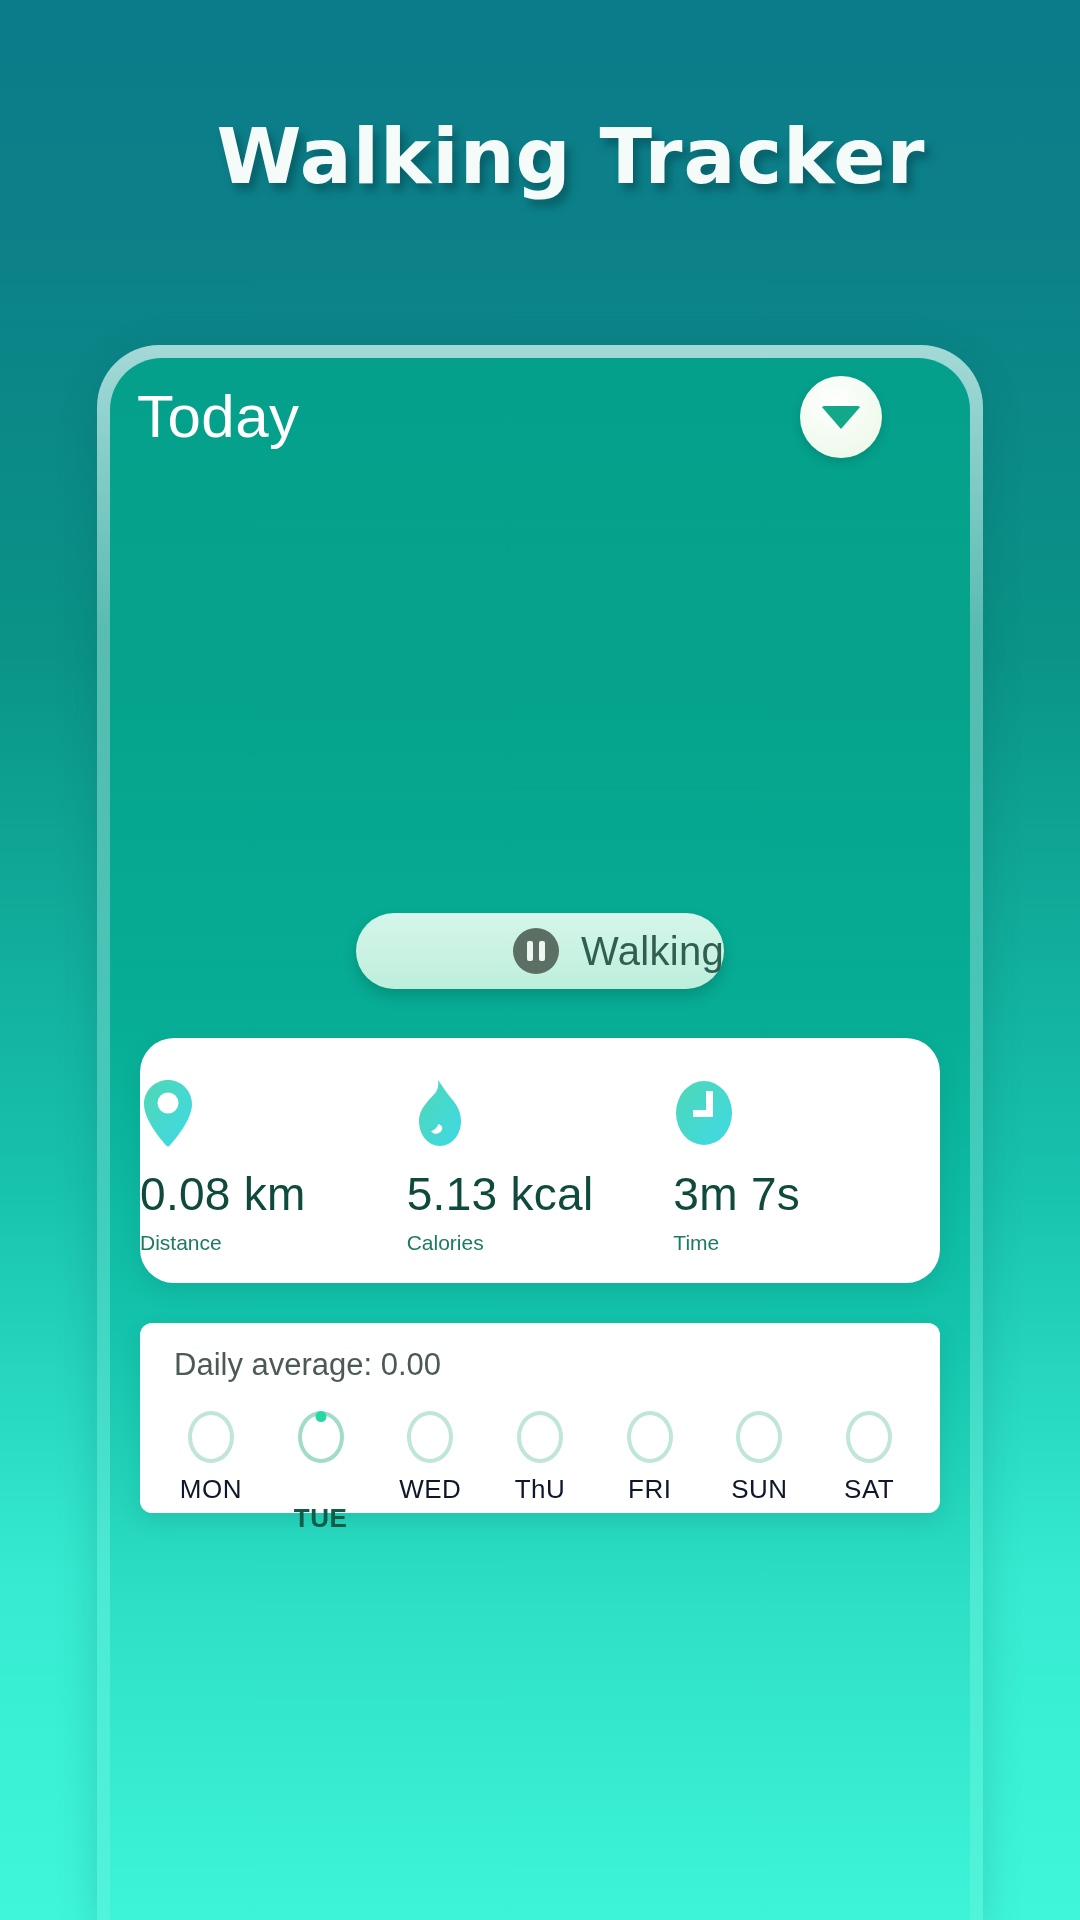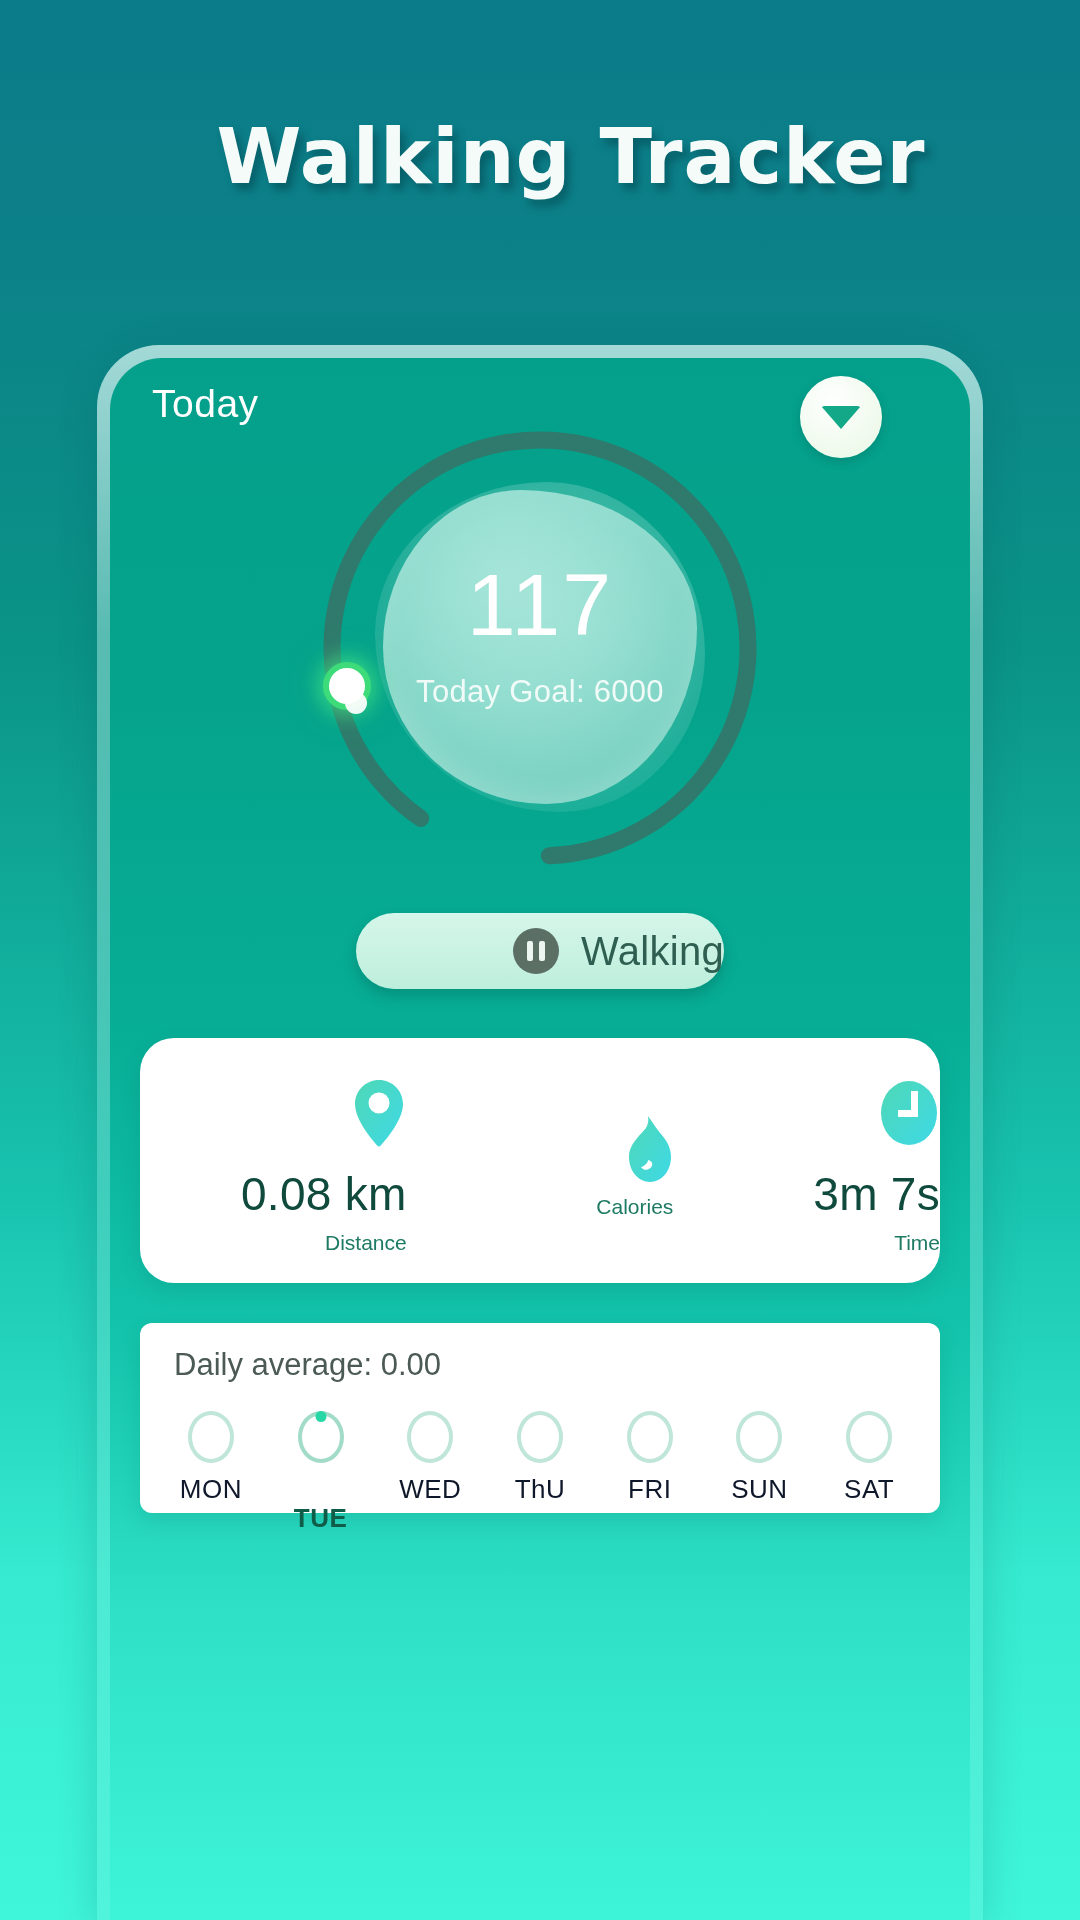--- a/index.html
+++ b/index.html
@@ -41,22 +41,22 @@
     background:linear-gradient(180deg,
        #04a08b 0%, #05a38c 22%, #07ad95 42%, #13c3ab 62%, #2ee0c6 80%, #3df4d9 100%);
     overflow:hidden;
   }
 
   
   .screen-header{
     position:absolute;left:0;top:0;width:860px;height:112px;
   }
   .today-label{
-    position:absolute;left:42px;top:24px;
-    font-size:39px;color:#ffffff;letter-spacing:.5px;
+    position:absolute;left:27px;top:24px;
+    font-size:60px;color:#ffffff;letter-spacing:.5px;
     font-family:"Liberation Sans", sans-serif;
   }
   .dropdown-btn{
     position:absolute;left:690px;top:18px;width:82px;height:82px;
     border-radius:50%;
     background:radial-gradient(circle at 40% 32%, #ffffff 0%, #f2fbf0 55%, #e7f7e3 100%);
     box-shadow:0 4px 10px rgba(2,70,62,.22);
     display:flex;align-items:center;justify-content:center;
   }
   .dropdown-btn .tri{
@@ -120,21 +120,21 @@
   }
 
   
   .stats-card{
     position:absolute;left:30px;top:680px;width:800px;height:245px;
     background:#ffffff;border-radius:34px;
     box-shadow:0 8px 22px rgba(1,70,64,.13);
     display:flex;
   }
   .stat{
-    flex:1;display:flex;flex-direction:column;align-items:flex-end;justify-content:center;gap:4px;
+    flex:1;display:flex;flex-direction:column;align-items:flex-start;justify-content:center;gap:4px;
     padding-top:10px;
   }
   .stat-icon{height:72px;display:flex;align-items:center;justify-content:center;}
   .stat-value{font-size:46px;color:#0f4a3d;letter-spacing:.3px;margin-top:14px;}
   .stat-label{font-size:21px;color:#1d7a63;margin-top:6px;}
 
   
   .week-card{
     position:absolute;left:30px;top:965px;width:800px;height:190px;
     background:#ffffff;border-radius:12px;
@@ -169,30 +169,20 @@
 
 <div class="phone-screen">
 
   <div class="screen-header">
     <div class="today-label">Today</div>
     <div class="dropdown-btn">
       <span class="tri"></span>
     </div>
   </div>
 
-  <div class="ring-wrap">
-    <svg class="ring-svg" width="490" height="500" viewBox="0 0 490 500">
-      <circle cx="245" cy="242" r="208" fill="none" stroke="#2f7a6c" stroke-width="17" stroke-linecap="round" stroke-dasharray="1170 1307" transform="rotate(125 245 242)"></circle>
-    </svg>
-    <div class="blob"></div>
-    <div class="step-count">117</div>
-    <div class="goal-text">Today Goal: 6000</div>
-    <div class="ring-dot"></div>
-    <div class="ring-dot-small"></div>
-  </div>
 
   <div class="walking-pill">
     <span class="pause-icon">
         <i></i>
         <i></i>
       </span>
     <span class="walking-label">Walking</span>
   </div>
 
   <div class="stats-card">
@@ -220,20 +210,21 @@
           <defs>
               <linearGradient id="gf" x1="0" y1="0" x2="1" y2="1">
             <stop offset="0%" stop-color="#4fd8b6"></stop>
                 <stop offset="100%" stop-color="#3ed9e6"></stop>
           </linearGradient>
             </defs>
           <path d="M31 2c2 11-5 15-10 21-5.5 6.6-9 12-9 20 0 13.8 9.3 25 21 25s21-11.2 21-25c0-9-4-16-9.6-22.5C39.5 15 36 9 31 2z" fill="url(#gf)"></path>
           <path d="M31.5 46c-1.5 4.2-4.5 6.4-7.5 7.2 3 3.6 8.2 3.4 10.6-.6 1.6-2.8.4-5.4-3.1-6.6z" fill="#ffffff"></path>
         </svg>
       </div>
+      <div class="stat-value">5.13 kcal</div>
       <div class="stat-label">Calories</div>
     </div>
 
     <div class="stat">
       <div class="stat-icon">
         <svg width="62" height="70" viewBox="0 0 62 70">
           <defs>
               <linearGradient id="gc" x1="0" y1="0" x2="1" y2="1">
             <stop offset="0%" stop-color="#4fd8b6"></stop>
                 <stop offset="100%" stop-color="#3ed9e6"></stop>

